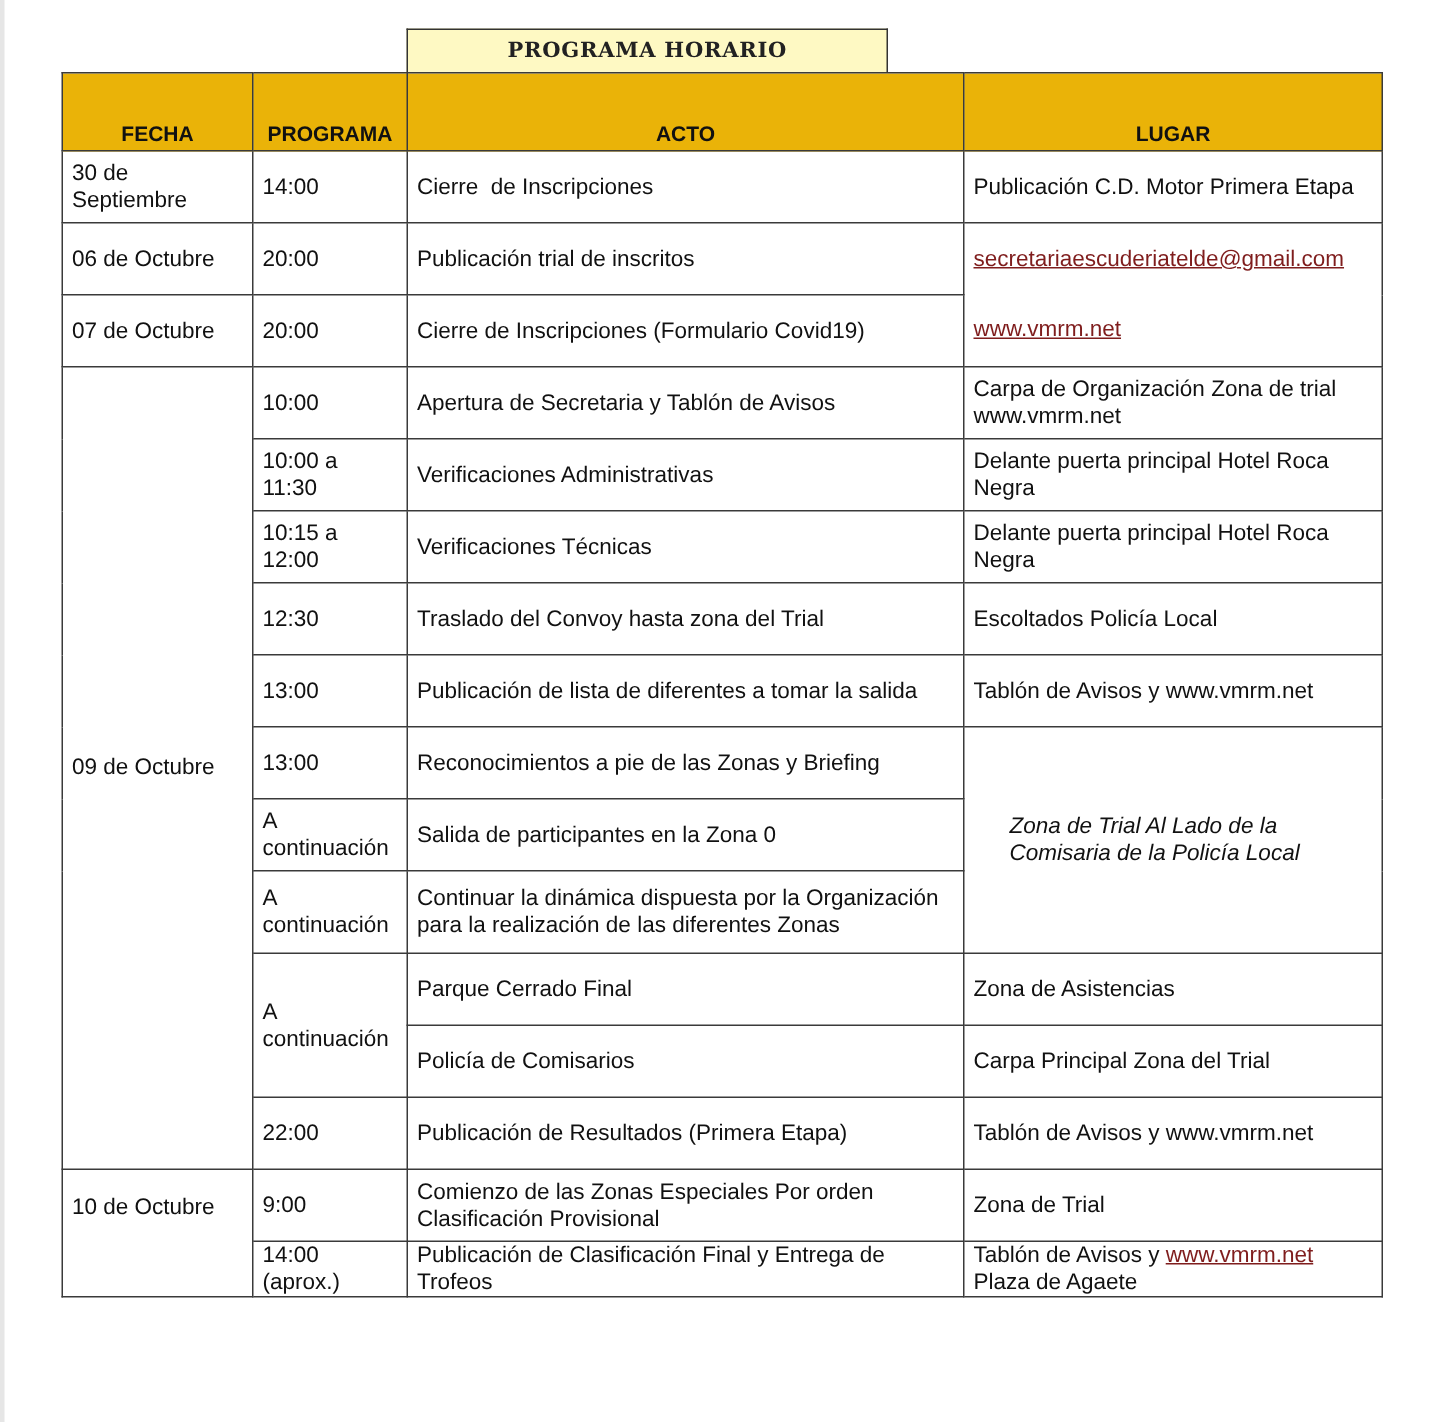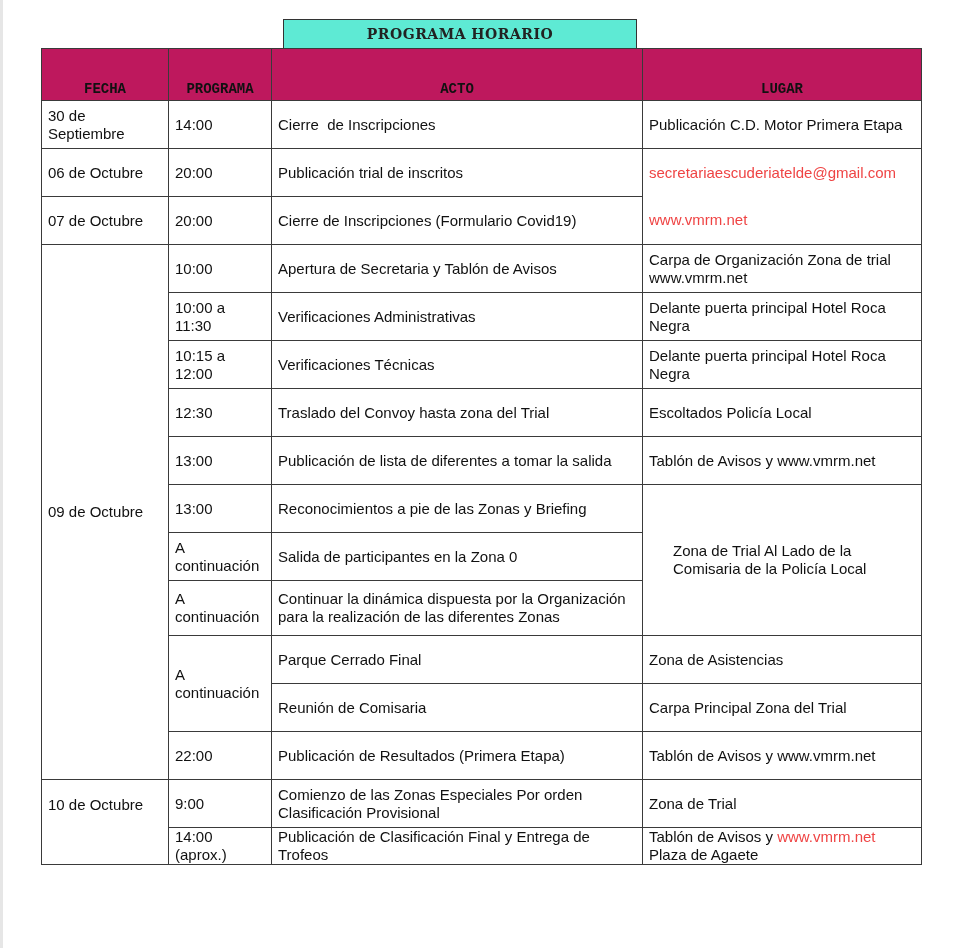--- a/index.html
+++ b/index.html
@@ -1,30 +1,30 @@
 <!DOCTYPE html>
 <html><head>
 <meta charset="utf-8">
 <style>
   html, body { margin:0; padding:0; }
   body { width:960px; height:948px; background:#ffffff; position:relative; overflow:hidden;
          font-family:"Liberation Sans", sans-serif; color:#111; }
   .edge { position:absolute; left:0; top:0; width:3px; height:948px; background:#e6e6e6; }
-  .title-box { position:absolute; left:271px; top:19px; width:354px; height:29px; background:#5eead4;
+  .title-box { position:absolute; left:271px; top:19px; width:321px; height:29px; background:#fef9c3;
                border:1px solid #333; border-bottom:none; box-sizing:border-box;
                display:flex; align-items:center; justify-content:center;
-               font-family:"DejaVu Serif", serif; font-weight:bold; font-size:14px; color:#222; letter-spacing:0.5px;margin-left:12px; }
+               font-family:"DejaVu Serif", serif; font-weight:bold; font-size:14px; color:#222; letter-spacing:0.5px; }
   table { position:absolute; left:41px; top:48px; border-collapse:collapse; table-layout:fixed; width:880px; }
   td, th { border:1.5px solid #3a3a3a; font-size:15px; line-height:18px; padding:0 6px; }
-  th { background:#be185d; height:49px; vertical-align:bottom; padding-bottom:2px; font-family:Liberation Mono, monospace;
+  th { background:#eab308; height:49px; vertical-align:bottom; padding-bottom:2px; font-family:Liberation Sans, sans-serif;
        font-weight:bold; font-size:14px; color:#111;margin-top:32px; }
   td.c { text-align:left; }
   td.l { text-align:left; }
   td { vertical-align:middle; }
-  a.link { color:#ef4444; }
+  a.link { color:#7f1d1d; text-decoration:underline; }
   .r50 { height:48px; }
   .r56 { height:55px; }
   .r38 { height:37px; }
 </style>
 </head>
 <body>
 
 <div class="edge"></div>
 <div class="title-box">PROGRAMA HORARIO</div>
 
@@ -82,37 +82,37 @@
     <td class="c">Escoltados Policía Local</td>
   </tr>
   <tr class="r50">
     <td class="c">13:00</td>
     <td class="l">Publicación de lista de diferentes a tomar la salida</td>
     <td class="c">Tablón de Avisos y www.vmrm.net</td>
   </tr>
   <tr class="r50">
     <td class="c">13:00</td>
     <td class="l">Reconocimientos a pie de las Zonas y Briefing</td>
-    <td class="c" rowspan="3" style="padding:0 30px;">Zona de Trial Al Lado de la Comisaria de la Policía Local</td>
+    <td class="c" rowspan="3" style="padding:0 30px;font-style:italic;">Zona de Trial Al Lado de la Comisaria de la Policía Local</td>
   </tr>
   <tr class="r50">
     <td class="c">A continuación</td>
     <td class="l">Salida de participantes en la Zona 0</td>
   </tr>
   <tr class="r56">
     <td class="c">A continuación</td>
     <td class="l">Continuar la dinámica dispuesta por la Organización para la realización de las diferentes Zonas</td>
   </tr>
   <tr class="r50">
     <td class="c" rowspan="2">A continuación</td>
     <td class="l">Parque Cerrado Final</td>
     <td class="c">Zona de Asistencias</td>
   </tr>
   <tr class="r50">
-    <td class="l">Reunión de Comisaria</td>
+    <td class="l">Policía de Comisarios</td>
     <td class="c">Carpa Principal Zona del Trial</td>
   </tr>
   <tr class="r50">
     <td class="c">22:00</td>
     <td class="l">Publicación de Resultados (Primera Etapa)</td>
     <td class="c">Tablón de Avisos y www.vmrm.net</td>
   </tr>
   <tr class="r50">
     <td class="c" rowspan="2" style="vertical-align:top;padding-top:16px;">10 de Octubre</td>
     <td class="c">9:00</td>

